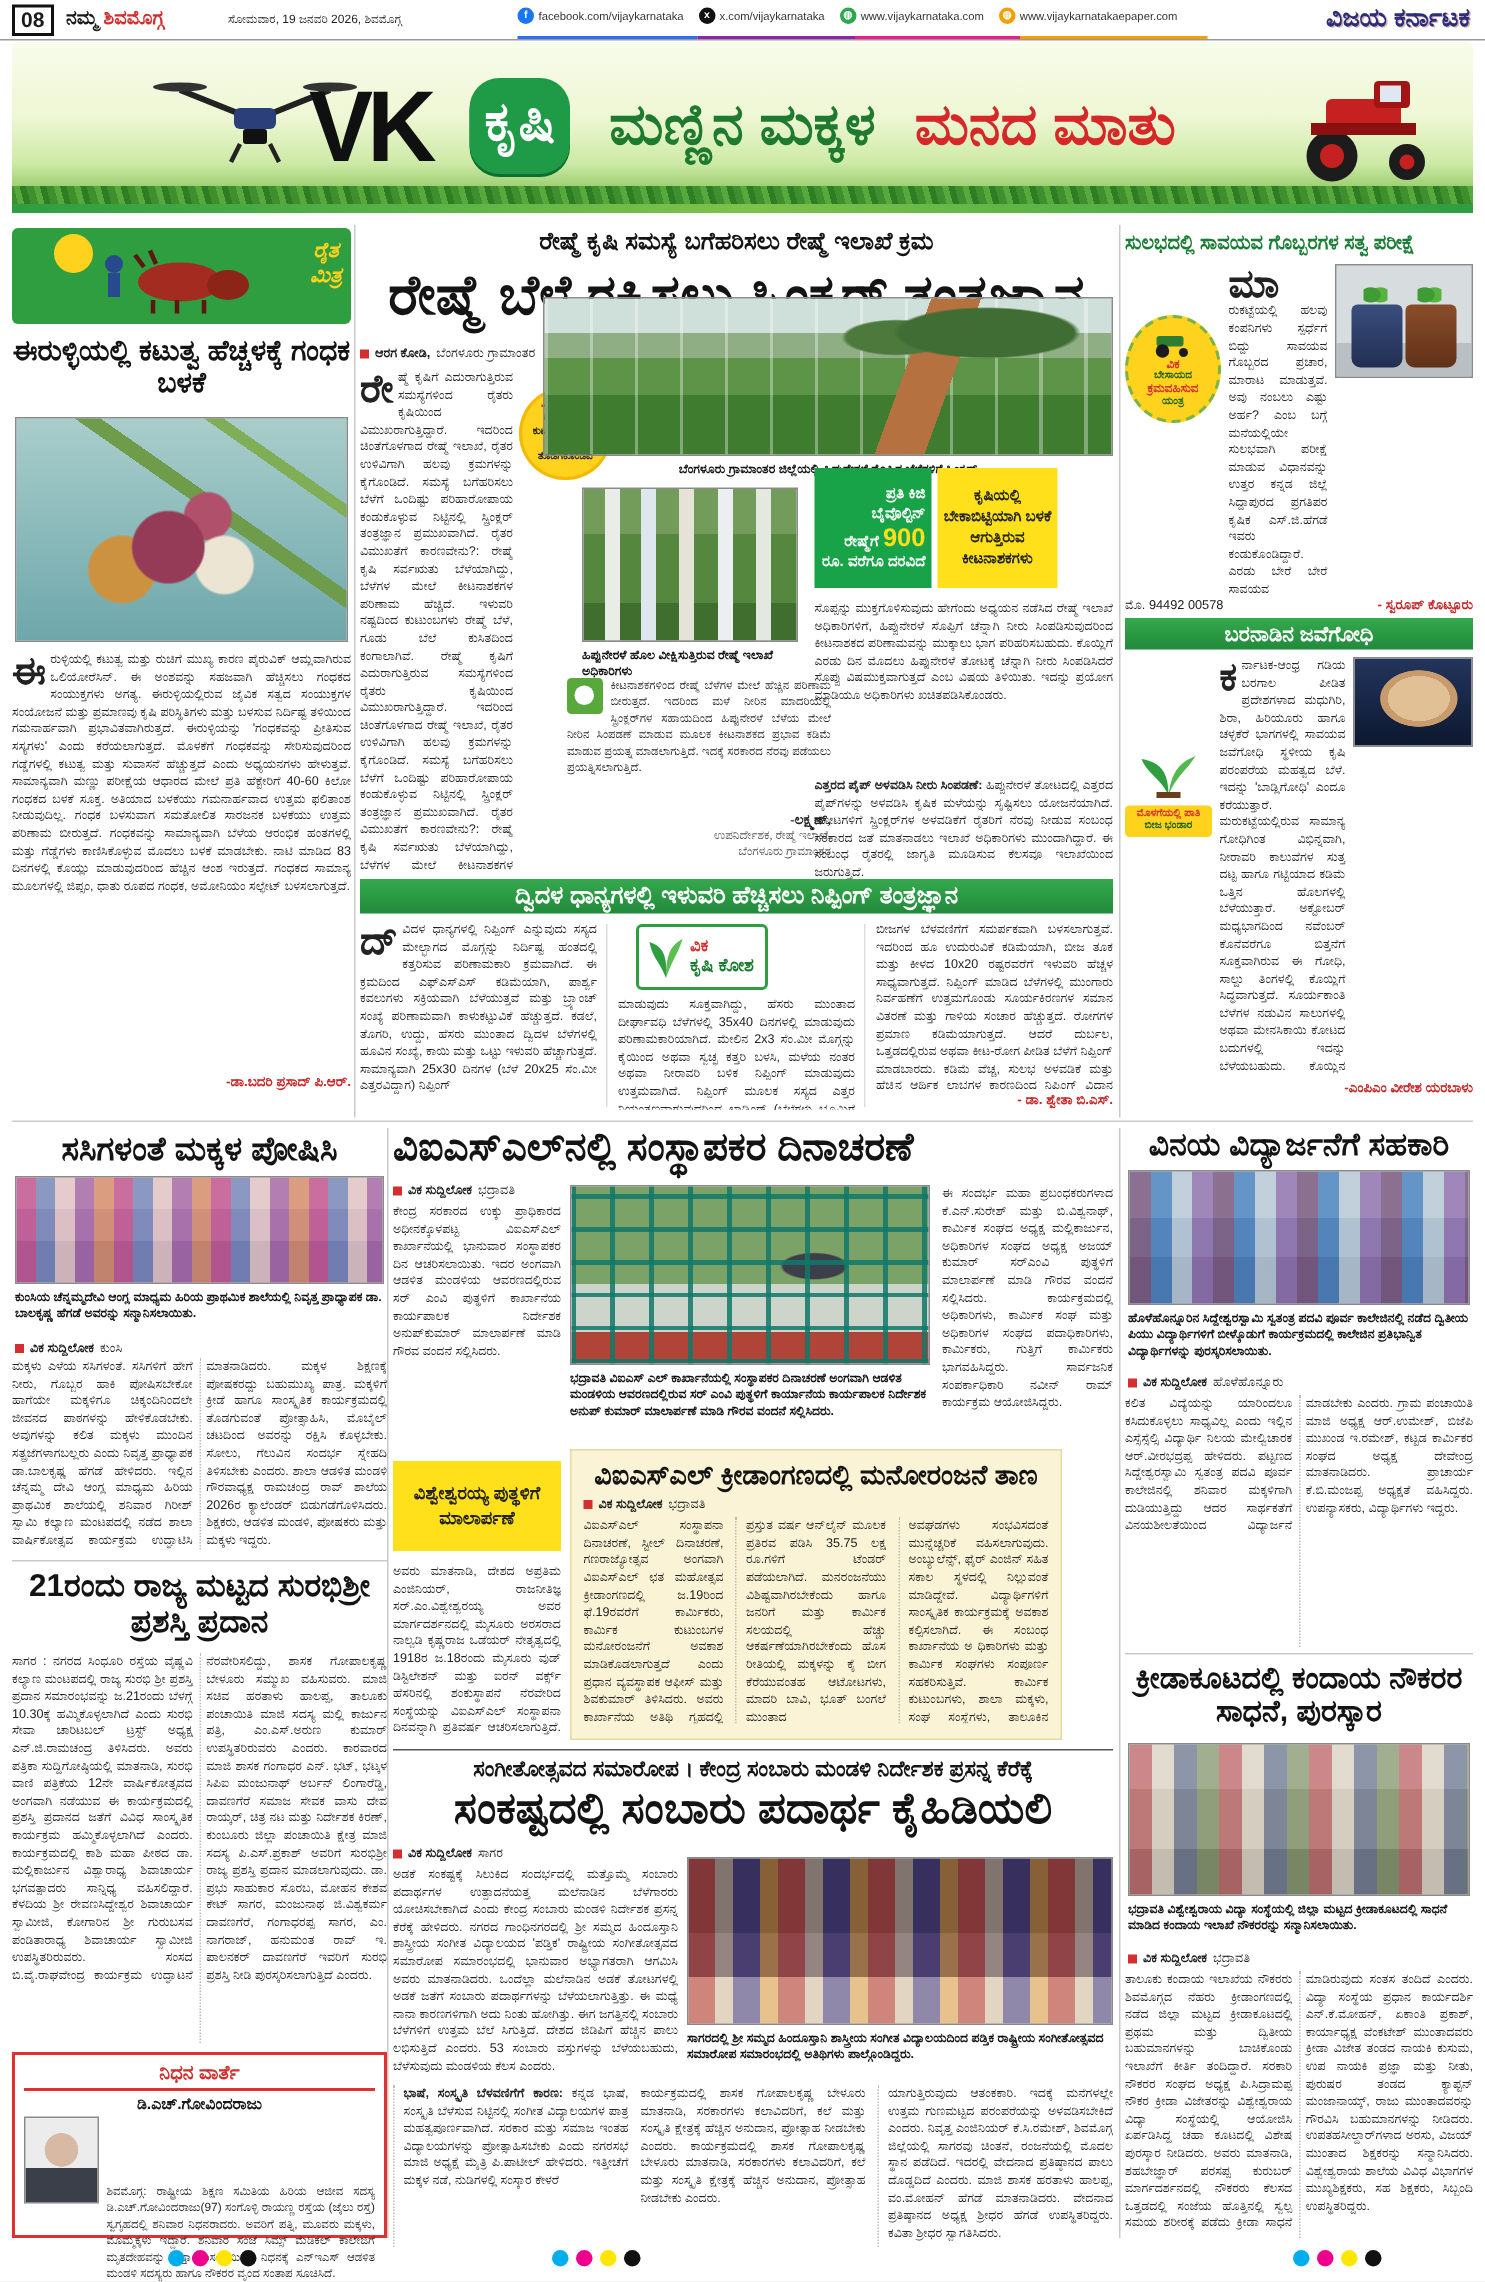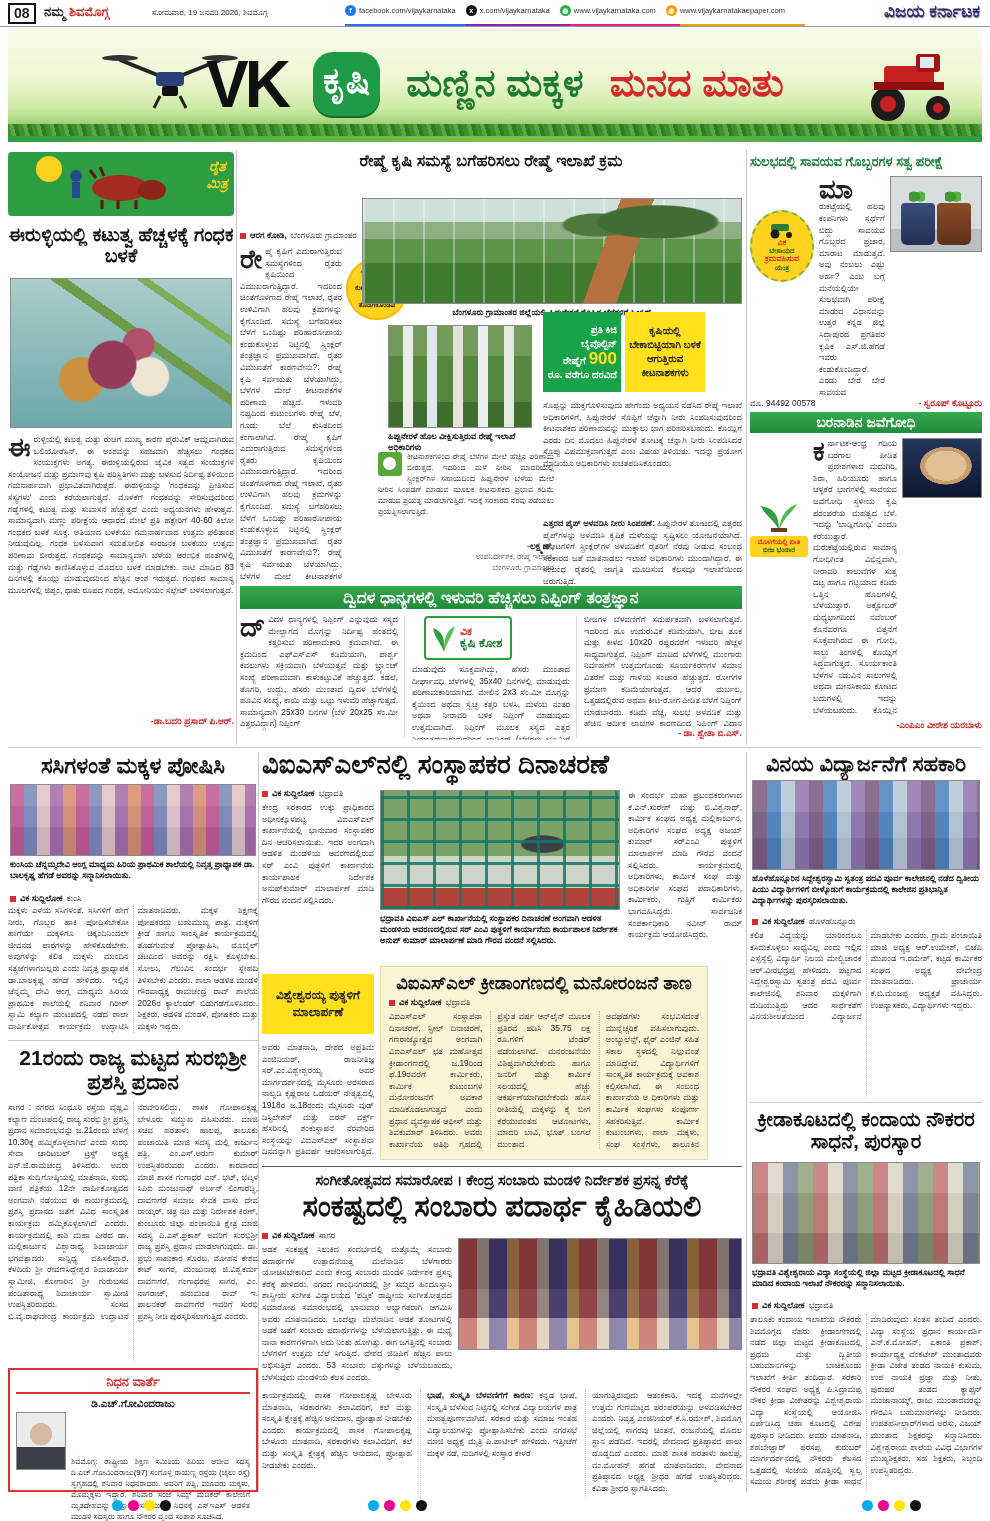--- a/index.html
+++ b/index.html
@@ -222,20 +222,21 @@
       <div>ರೈತ</div>
         <div>ಮಿತ್ರ</div>
     </div>
   </div>
   <div class="abs headline" style="left:8px;top:224px;width:226px;font-size:19px;text-align:center;">ಈರುಳ್ಳಿಯಲ್ಲಿ ಕಟುತ್ವ ಹೆಚ್ಚಳಕ್ಕೆ ಗಂಧಕ ಬಳಕೆ</div>
   <div class="abs photo ph-onion" style="left:10px;top:278px;width:222px;height:150px;"></div>
   <div class="abs bodytxt dropcap" style="left:8px;top:434px;width:226px;height:278px;">ಈರುಳ್ಳಿಯಲ್ಲಿ ಕಟುತ್ವ ಮತ್ತು ರುಚಿಗೆ ಮುಖ್ಯ ಕಾರಣ ಪೈರುವಿಕ್ ಆಮ್ಲವಾಗಿರುವ ಒಲಿಯೋರೆಸಿನ್. ಈ ಅಂಶವನ್ನು ಸಹಜವಾಗಿ ಹೆಚ್ಚಿಸಲು ಗಂಧಕದ ಸಂಯುಕ್ತಗಳು ಅಗತ್ಯ. ಈರುಳ್ಳಿಯಲ್ಲಿರುವ ಜೈವಿಕ ಸತ್ವದ ಸಂಯುಕ್ತಗಳ ಸಂಯೋಜನೆ ಮತ್ತು ಪ್ರಮಾಣವು ಕೃಷಿ ಪರಿಸ್ಥಿತಿಗಳು ಮತ್ತು ಬಳಸುವ ನಿರ್ದಿಷ್ಟ ತಳಿಯಿಂದ ಗಮನಾರ್ಹವಾಗಿ ಪ್ರಭಾವಿತವಾಗಿರುತ್ತದೆ. ಈರುಳ್ಳಿಯನ್ನು 'ಗಂಧಕವನ್ನು ಪ್ರೀತಿಸುವ ಸಸ್ಯಗಳು' ಎಂದು ಕರೆಯಲಾಗುತ್ತದೆ. ಮೊಳಕೆಗೆ ಗಂಧಕವನ್ನು ಸೇರಿಸುವುದರಿಂದ ಗಡ್ಡೆಗಳಲ್ಲಿ ಕಟುತ್ವ ಮತ್ತು ಸುವಾಸನೆ ಹೆಚ್ಚುತ್ತದೆ ಎಂದು ಅಧ್ಯಯನಗಳು ಹೇಳುತ್ತವೆ. ಸಾಮಾನ್ಯವಾಗಿ ಮಣ್ಣು ಪರೀಕ್ಷೆಯ ಆಧಾರದ ಮೇಲೆ ಪ್ರತಿ ಹೆಕ್ಟೇರಿಗೆ 40-60 ಕಿಲೋ ಗಂಧಕದ ಬಳಕೆ ಸೂಕ್ತ. ಅತಿಯಾದ ಬಳಕೆಯು ಗಮನಾರ್ಹವಾದ ಉತ್ತಮ ಫಲಿತಾಂಶ ನೀಡುವುದಿಲ್ಲ. ಗಂಧಕ ಬಳಸುವಾಗ ಸಮತೋಲಿತ ಸಾರಜನಕ ಬಳಕೆಯು ಉತ್ತಮ ಪರಿಣಾಮ ಬೀರುತ್ತದೆ. ಗಂಧಕವನ್ನು ಸಾಮಾನ್ಯವಾಗಿ ಬೆಳೆಯ ಆರಂಭಿಕ ಹಂತಗಳಲ್ಲಿ ಮತ್ತು ಗೆಡ್ಡೆಗಳು ಕಾಣಿಸಿಕೊಳ್ಳುವ ಮೊದಲು ಬಳಕೆ ಮಾಡಬೇಕು. ನಾಟಿ ಮಾಡಿದ 83 ದಿನಗಳಲ್ಲಿ ಕೊಯ್ಲು ಮಾಡುವುದರಿಂದ ಹೆಚ್ಚಿನ ಆಂಶ ಇರುತ್ತದೆ. ಗಂಧಕದ ಸಾಮಾನ್ಯ ಮೂಲಗಳಲ್ಲಿ ಜಿಪ್ಸಂ, ಧಾತು ರೂಪದ ಗಂಧಕ, ಅಮೋನಿಯಂ ಸಲ್ಫೇಟ್ ಬಳಸಲಾಗುತ್ತದೆ.</div>
   <div class="abs byline-red" style="left:8px;top:716px;width:226px;">-ಡಾ.ಬದರಿ ಪ್ರಸಾದ್ ಪಿ.ಆರ್.</div>
 
   <div class="abs kicker" style="left:240px;top:152px;width:502px;font-size:16px;">ರೇಷ್ಮೆ ಕೃಷಿ ಸಮಸ್ಯೆ ಬಗೆಹರಿಸಲು ರೇಷ್ಮೆ ಇಲಾಖೆ ಕ್ರಮ</div>
+  <div class="abs headline" style="left:240px;top:176px;width:502px;font-size:37px;text-align:center;">ರೇಷ್ಮೆ ಬೆಳೆ ರಕ್ಷಿಸಲು ಸ್ಪ್ರಿಂಕ್ಲರ್ ತಂತ್ರಜ್ಞಾನ</div>
   <div class="abs bylinerow" style="left:240px;top:230px;">
     <span class="redsq"></span>
     <span class="byl-b">ಆರಗ ಕೋಡಿ,</span>
     <span>ಬೆಂಗಳೂರು ಗ್ರಾಮಾಂತರ</span>
   </div>
   <div class="abs bodytxt dropcap" style="left:240px;top:246px;width:102px;height:338px;">ರೇಷ್ಮೆ ಕೃಷಿಗೆ ಎದುರಾಗುತ್ತಿರುವ ಸಮಸ್ಯೆಗಳಿಂದ ರೈತರು ಕೃಷಿಯಿಂದ ವಿಮುಖರಾಗುತ್ತಿದ್ದಾರೆ. ಇದರಿಂದ ಚಿಂತೆಗೊಳಗಾದ ರೇಷ್ಮೆ ಇಲಾಖೆ, ರೈತರ ಉಳಿವಿಗಾಗಿ ಹಲವು ಕ್ರಮಗಳನ್ನು ಕೈಗೊಂಡಿದೆ. ಸಮಸ್ಯೆ ಬಗೆಹರಿಸಲು ಬೆಳೆಗೆ ಒಂದಿಷ್ಟು ಪರಿಹಾರೋಪಾಯ ಕಂಡುಕೊಳ್ಳುವ ನಿಟ್ಟಿನಲ್ಲಿ ಸ್ಪ್ರಿಂಕ್ಲರ್ ತಂತ್ರಜ್ಞಾನ ಪ್ರಮುಖವಾಗಿದೆ. ರೈತರ ವಿಮುಖತೆಗೆ ಕಾರಣವೇನು?: ರೇಷ್ಮೆ ಕೃಷಿ ಸರ್ವಋತು ಬೆಳೆಯಾಗಿದ್ದು, ಬೆಳೆಗಳ ಮೇಲೆ ಕೀಟನಾಶಕಗಳ ಪರಿಣಾಮ ಹೆಚ್ಚಿದೆ. ಇಳುವರಿ ನಷ್ಟದಿಂದ ಕುಟುಂಬಗಳು ರೇಷ್ಮೆ ಬೆಳೆ, ಗೂಡು ಬೆಲೆ ಕುಸಿತದಿಂದ ಕಂಗಾಲಾಗಿವೆ. ರೇಷ್ಮೆ ಕೃಷಿಗೆ ಎದುರಾಗುತ್ತಿರುವ ಸಮಸ್ಯೆಗಳಿಂದ ರೈತರು ಕೃಷಿಯಿಂದ ವಿಮುಖರಾಗುತ್ತಿದ್ದಾರೆ. ಇದರಿಂದ ಚಿಂತೆಗೊಳಗಾದ ರೇಷ್ಮೆ ಇಲಾಖೆ, ರೈತರ ಉಳಿವಿಗಾಗಿ ಹಲವು ಕ್ರಮಗಳನ್ನು ಕೈಗೊಂಡಿದೆ. ಸಮಸ್ಯೆ ಬಗೆಹರಿಸಲು ಬೆಳೆಗೆ ಒಂದಿಷ್ಟು ಪರಿಹಾರೋಪಾಯ ಕಂಡುಕೊಳ್ಳುವ ನಿಟ್ಟಿನಲ್ಲಿ ಸ್ಪ್ರಿಂಕ್ಲರ್ ತಂತ್ರಜ್ಞಾನ ಪ್ರಮುಖವಾಗಿದೆ. ರೈತರ ವಿಮುಖತೆಗೆ ಕಾರಣವೇನು?: ರೇಷ್ಮೆ ಕೃಷಿ ಸರ್ವಋತು ಬೆಳೆಯಾಗಿದ್ದು, ಬೆಳೆಗಳ ಮೇಲೆ ಕೀಟನಾಶಕಗಳ ಪರಿಣಾಮ ಹೆಚ್ಚಿದೆ. ಇಳುವರಿ ನಷ್ಟದಿಂದ ಕುಟುಂಬಗಳು ರೇಷ್ಮೆ ಬೆಳೆ, ಗೂಡು ಬೆಲೆ ಕುಸಿತದಿಂದ ಕಂಗಾಲಾಗಿವೆ.</div>
   <div class="statcircle" style="left:346px;top:258px;">
     <div class="statnum">7439</div>
     <div class="stattxt">ಕುಟುಂಬಗಳು ರೇಷ್ಮೆ ಬೆಳೆಯಲ್ಲಿ ತೊಡಗಿಕೊಂಡಿವೆ</div>
   </div>
@@ -381,26 +382,27 @@
 
   <div class="abs headline" style="left:262px;top:1190px;width:480px;font-size:29px;text-align:center;">ಸಂಕಷ್ಟದಲ್ಲಿ ಸಂಬಾರು ಪದಾರ್ಥ ಕೈಹಿಡಿಯಲಿ</div>
   <div class="abs kicker" style="left:262px;top:1172px;width:480px;font-size:14.5px;">ಸಂಗೀತೋತ್ಸವದ ಸಮಾರೋಪ । ಕೇಂದ್ರ ಸಂಬಾರು ಮಂಡಳಿ ನಿರ್ದೇಶಕ ಪ್ರಸನ್ನ ಕೆರೆಕ್ಕೆ</div>
   <div class="abs bylinerow" style="left:262px;top:1230px;">
     <span class="redsq"></span>
     <span class="byl-b">ವಿಕ ಸುದ್ದಿಲೋಕ</span>
     <span>ಸಾಗರ</span>
   </div>
   <div class="abs bodytxt" style="left:262px;top:1244px;width:190px;height:144px;">ಅಡಕೆ ಸಂಕಷ್ಟಕ್ಕೆ ಸಿಲುಕಿದ ಸಂದರ್ಭದಲ್ಲಿ ಮತ್ತೊಮ್ಮೆ ಸಂಬಾರು ಪದಾರ್ಥಗಳ ಉತ್ಪಾದನೆಯತ್ತ ಮಲೆನಾಡಿನ ಬೆಳೆಗಾರರು ಯೋಚಿಸಬೇಕಾಗಿದೆ ಎಂದು ಕೇಂದ್ರ ಸಂಬಾರು ಮಂಡಳಿ ನಿರ್ದೇಶಕ ಪ್ರಸನ್ನ ಕೆರೆಕ್ಕೆ ಹೇಳಿದರು. ನಗರದ ಗಾಂಧಿನಗರದಲ್ಲಿ ಶ್ರೀ ಸಮ್ಮದ ಹಿಂದೂಸ್ತಾನಿ ಶಾಸ್ತ್ರೀಯ ಸಂಗೀತ ವಿದ್ಯಾಲಯದ 'ಪಡ್ತಿಕ' ರಾಷ್ಟ್ರೀಯ ಸಂಗೀತೋತ್ಸವದ ಸಮಾರೋಪ ಸಮಾರಂಭದಲ್ಲಿ ಭಾನುವಾರ ಅಭ್ಯಾಗತರಾಗಿ ಆಗಮಿಸಿ ಅವರು ಮಾತನಾಡಿದರು. ಒಂದೆಲ್ಲಾ ಮಲೆನಾಡಿನ ಅಡಕೆ ತೋಟಗಳಲ್ಲಿ ಅಡಕೆ ಜತೆಗೆ ಸಂಬಾರು ಪದಾರ್ಥಗಳನ್ನು ಬೆಳೆಯಲಾಗುತ್ತಿತ್ತು. ಈ ಮಧ್ಯೆ ನಾನಾ ಕಾರಣಗಳಿಗಾಗಿ ಅದು ನಿಂತು ಹೋಗಿತ್ತು. ಈಗ ಜಗತ್ತಿನಲ್ಲಿ ಸಂಬಾರು ಬೆಳೆಗಳಿಗೆ ಉತ್ತಮ ಬೆಲೆ ಸಿಗುತ್ತಿದೆ. ದೇಶದ ಜಿಡಿಪಿಗೆ ಹೆಚ್ಚಿನ ಪಾಲು ಲಭಿಸುತ್ತಿದೆ ಎಂದರು. 53 ಸಂಬಾರು ವಸ್ತುಗಳನ್ನು ಬೆಳೆಯಬಹುದು, ಬೆಳೆಸುವುದು ಮಂಡಳಿಯ ಕೆಲಸ ಎಂದರು.</div>
   <div class="abs photo ph-stage" style="left:458px;top:1238px;width:284px;height:112px;"></div>
+  <div class="abs cap" style="left:458px;top:1353px;width:284px;">ಸಾಗರದಲ್ಲಿ ಶ್ರೀ ಸಮ್ಮದ ಹಿಂದೂಸ್ತಾನಿ ಶಾಸ್ತ್ರೀಯ ಸಂಗೀತ ವಿದ್ಯಾಲಯದಿಂದ ಪಡ್ತಿಕ ರಾಷ್ಟ್ರೀಯ ಸಂಗೀತೋತ್ಸವದ ಸಮಾರೋಪ ಸಮಾರಂಭದಲ್ಲಿ ಅತಿಥಿಗಳು ಪಾಲ್ಗೊಂಡಿದ್ದರು.</div>
   <div class="abs" style="left:262px;top:1390px;width:480px;height:108px;display:flex;gap:8px;overflow:hidden;">
-    <div class="bodytxt" style="width:33%;">ಕಾರ್ಯಕ್ರಮದಲ್ಲಿ ಶಾಸಕ ಗೋಪಾಲಕೃಷ್ಣ ಬೇಳೂರು ಮಾತನಾಡಿ, ಸರಕಾರಗಳು ಕಲಾವಿದರಿಗೆ, ಕಲೆ ಮತ್ತು ಸಂಸ್ಕೃತಿ ಕ್ಷೇತ್ರಕ್ಕೆ ಹೆಚ್ಚಿನ ಅನುದಾನ, ಪ್ರೋತ್ಸಾಹ ನೀಡಬೇಕು ಎಂದರು. ಕಾರ್ಯಕ್ರಮದಲ್ಲಿ ಶಾಸಕ ಗೋಪಾಲಕೃಷ್ಣ ಬೇಳೂರು ಮಾತನಾಡಿ, ಸರಕಾರಗಳು ಕಲಾವಿದರಿಗೆ, ಕಲೆ ಮತ್ತು ಸಂಸ್ಕೃತಿ ಕ್ಷೇತ್ರಕ್ಕೆ ಹೆಚ್ಚಿನ ಅನುದಾನ, ಪ್ರೋತ್ಸಾಹ ನೀಡಬೇಕು ಎಂದರು.</div>
     <div class="bodytxt" style="width:33%;border-left:1px dotted #bbb;padding-left:6px;">
       <span class="subh">ಭಾಷೆ, ಸಂಸ್ಕೃತಿ ಬೆಳವಣಿಗೆಗೆ ಕಾರಣ:</span>
       <span>ಕನ್ನಡ ಭಾಷೆ, ಸಂಸ್ಕೃತಿ ಬೆಳೆಸುವ ನಿಟ್ಟಿನಲ್ಲಿ ಸಂಗೀತ ವಿದ್ಯಾಲಯಗಳ ಪಾತ್ರ ಮಹತ್ವಪೂರ್ಣವಾಗಿದೆ. ಸರಕಾರ ಮತ್ತು ಸಮಾಜ ಇಂತಹ ವಿದ್ಯಾಲಯಗಳನ್ನು ಪ್ರೋತ್ಸಾಹಿಸಬೇಕು ಎಂದು ನಗರಸಭೆ ಮಾಜಿ ಅಧ್ಯಕ್ಷೆ ಮೈತ್ರಿ ಪಿ.ಪಾಟೀಲ್ ಹೇಳಿದರು. ಇತ್ತೀಚೆಗೆ ಮಕ್ಕಳ ನಡೆ, ನುಡಿಗಳಲ್ಲಿ ಸಂಸ್ಕಾರ ಕೇಳರೆ</span>
     </div>
+    <div class="bodytxt" style="width:33%;">ಕಾರ್ಯಕ್ರಮದಲ್ಲಿ ಶಾಸಕ ಗೋಪಾಲಕೃಷ್ಣ ಬೇಳೂರು ಮಾತನಾಡಿ, ಸರಕಾರಗಳು ಕಲಾವಿದರಿಗೆ, ಕಲೆ ಮತ್ತು ಸಂಸ್ಕೃತಿ ಕ್ಷೇತ್ರಕ್ಕೆ ಹೆಚ್ಚಿನ ಅನುದಾನ, ಪ್ರೋತ್ಸಾಹ ನೀಡಬೇಕು ಎಂದರು. ಕಾರ್ಯಕ್ರಮದಲ್ಲಿ ಶಾಸಕ ಗೋಪಾಲಕೃಷ್ಣ ಬೇಳೂರು ಮಾತನಾಡಿ, ಸರಕಾರಗಳು ಕಲಾವಿದರಿಗೆ, ಕಲೆ ಮತ್ತು ಸಂಸ್ಕೃತಿ ಕ್ಷೇತ್ರಕ್ಕೆ ಹೆಚ್ಚಿನ ಅನುದಾನ, ಪ್ರೋತ್ಸಾಹ ನೀಡಬೇಕು ಎಂದರು.</div>
     <div class="bodytxt" style="width:33%;border-left:1px dotted #bbb;padding-left:6px;">ಯಾಗುತ್ತಿರುವುದು ಆತಂಕಕಾರಿ. ಇದಕ್ಕೆ ಮನೆಗಳಲ್ಲೇ ಉತ್ತಮ ಗುಣಮಟ್ಟದ ಪರಂಪರೆಯನ್ನು ಅಳವಡಿಸಬೇಕಿದೆ ಎಂದರು. ನಿವೃತ್ತ ಎಂಜಿನಿಯರ್ ಕೆ.ಸಿ.ರಮೇಶ್, ಶಿವಮೊಗ್ಗ ಜಿಲ್ಲೆಯಲ್ಲಿ ಸಾಗರವು ಚಿಂತನೆ, ರಂಜನೆಯಲ್ಲಿ ಮೊದಲ ಸ್ಥಾನ ಪಡೆದಿದೆ. ಇದರಲ್ಲಿ ವೇದನಾದ ಪ್ರತಿಷ್ಠಾನದ ಪಾಲು ದೊಡ್ಡದಿದೆ ಎಂದರು. ಮಾಜಿ ಶಾಸಕ ಹರತಾಳು ಹಾಲಪ್ಪ, ವಂ.ಮೋಹನ್ ಹೆಗಡೆ ಮಾತನಾಡಿದರು. ವೇದನಾದ ಪ್ರತಿಷ್ಠಾನದ ಅಧ್ಯಕ್ಷ ಶ್ರೀಧರ ಹೆಗಡೆ ಉಪಸ್ಥಿತರಿದ್ದರು. ಕವಿತಾ ಶ್ರೀಧರ ಸ್ವಾಗತಿಸಿದರು.</div>
   </div>
 
   <div class="abs headline" style="left:750px;top:752px;width:232px;font-size:21px;text-align:center;">ವಿನಯ ವಿದ್ಯಾರ್ಜನೆಗೆ ಸಹಕಾರಿ</div>
   <div class="abs photo ph-groupblue" style="left:752px;top:780px;width:228px;height:90px;"></div>
   <div class="abs cap" style="left:752px;top:873px;width:228px;">ಹೊಳೆಹೊನ್ನೂರಿನ ಸಿದ್ದೇಶ್ವರಸ್ವಾಮಿ ಸ್ವತಂತ್ರ ಪದವಿ ಪೂರ್ವ ಕಾಲೇಜಿನಲ್ಲಿ ನಡೆದ ದ್ವಿತೀಯ ಪಿಯು ವಿದ್ಯಾರ್ಥಿಗಳಿಗೆ ಬೀಳ್ಕೊಡುಗೆ ಕಾರ್ಯಕ್ರಮದಲ್ಲಿ ಕಾಲೇಜಿನ ಪ್ರತಿಭಾನ್ವಿತ ವಿದ್ಯಾರ್ಥಿಗಳನ್ನು ಪುರಸ್ಕರಿಸಲಾಯಿತು.</div>
   <div class="abs bylinerow" style="left:752px;top:916px;">
     <span class="redsq"></span>
     <span class="byl-b">ವಿಕ ಸುದ್ದಿಲೋಕ</span>
     <span>ಹೊಳೆಹೊನ್ನೂರು</span>

